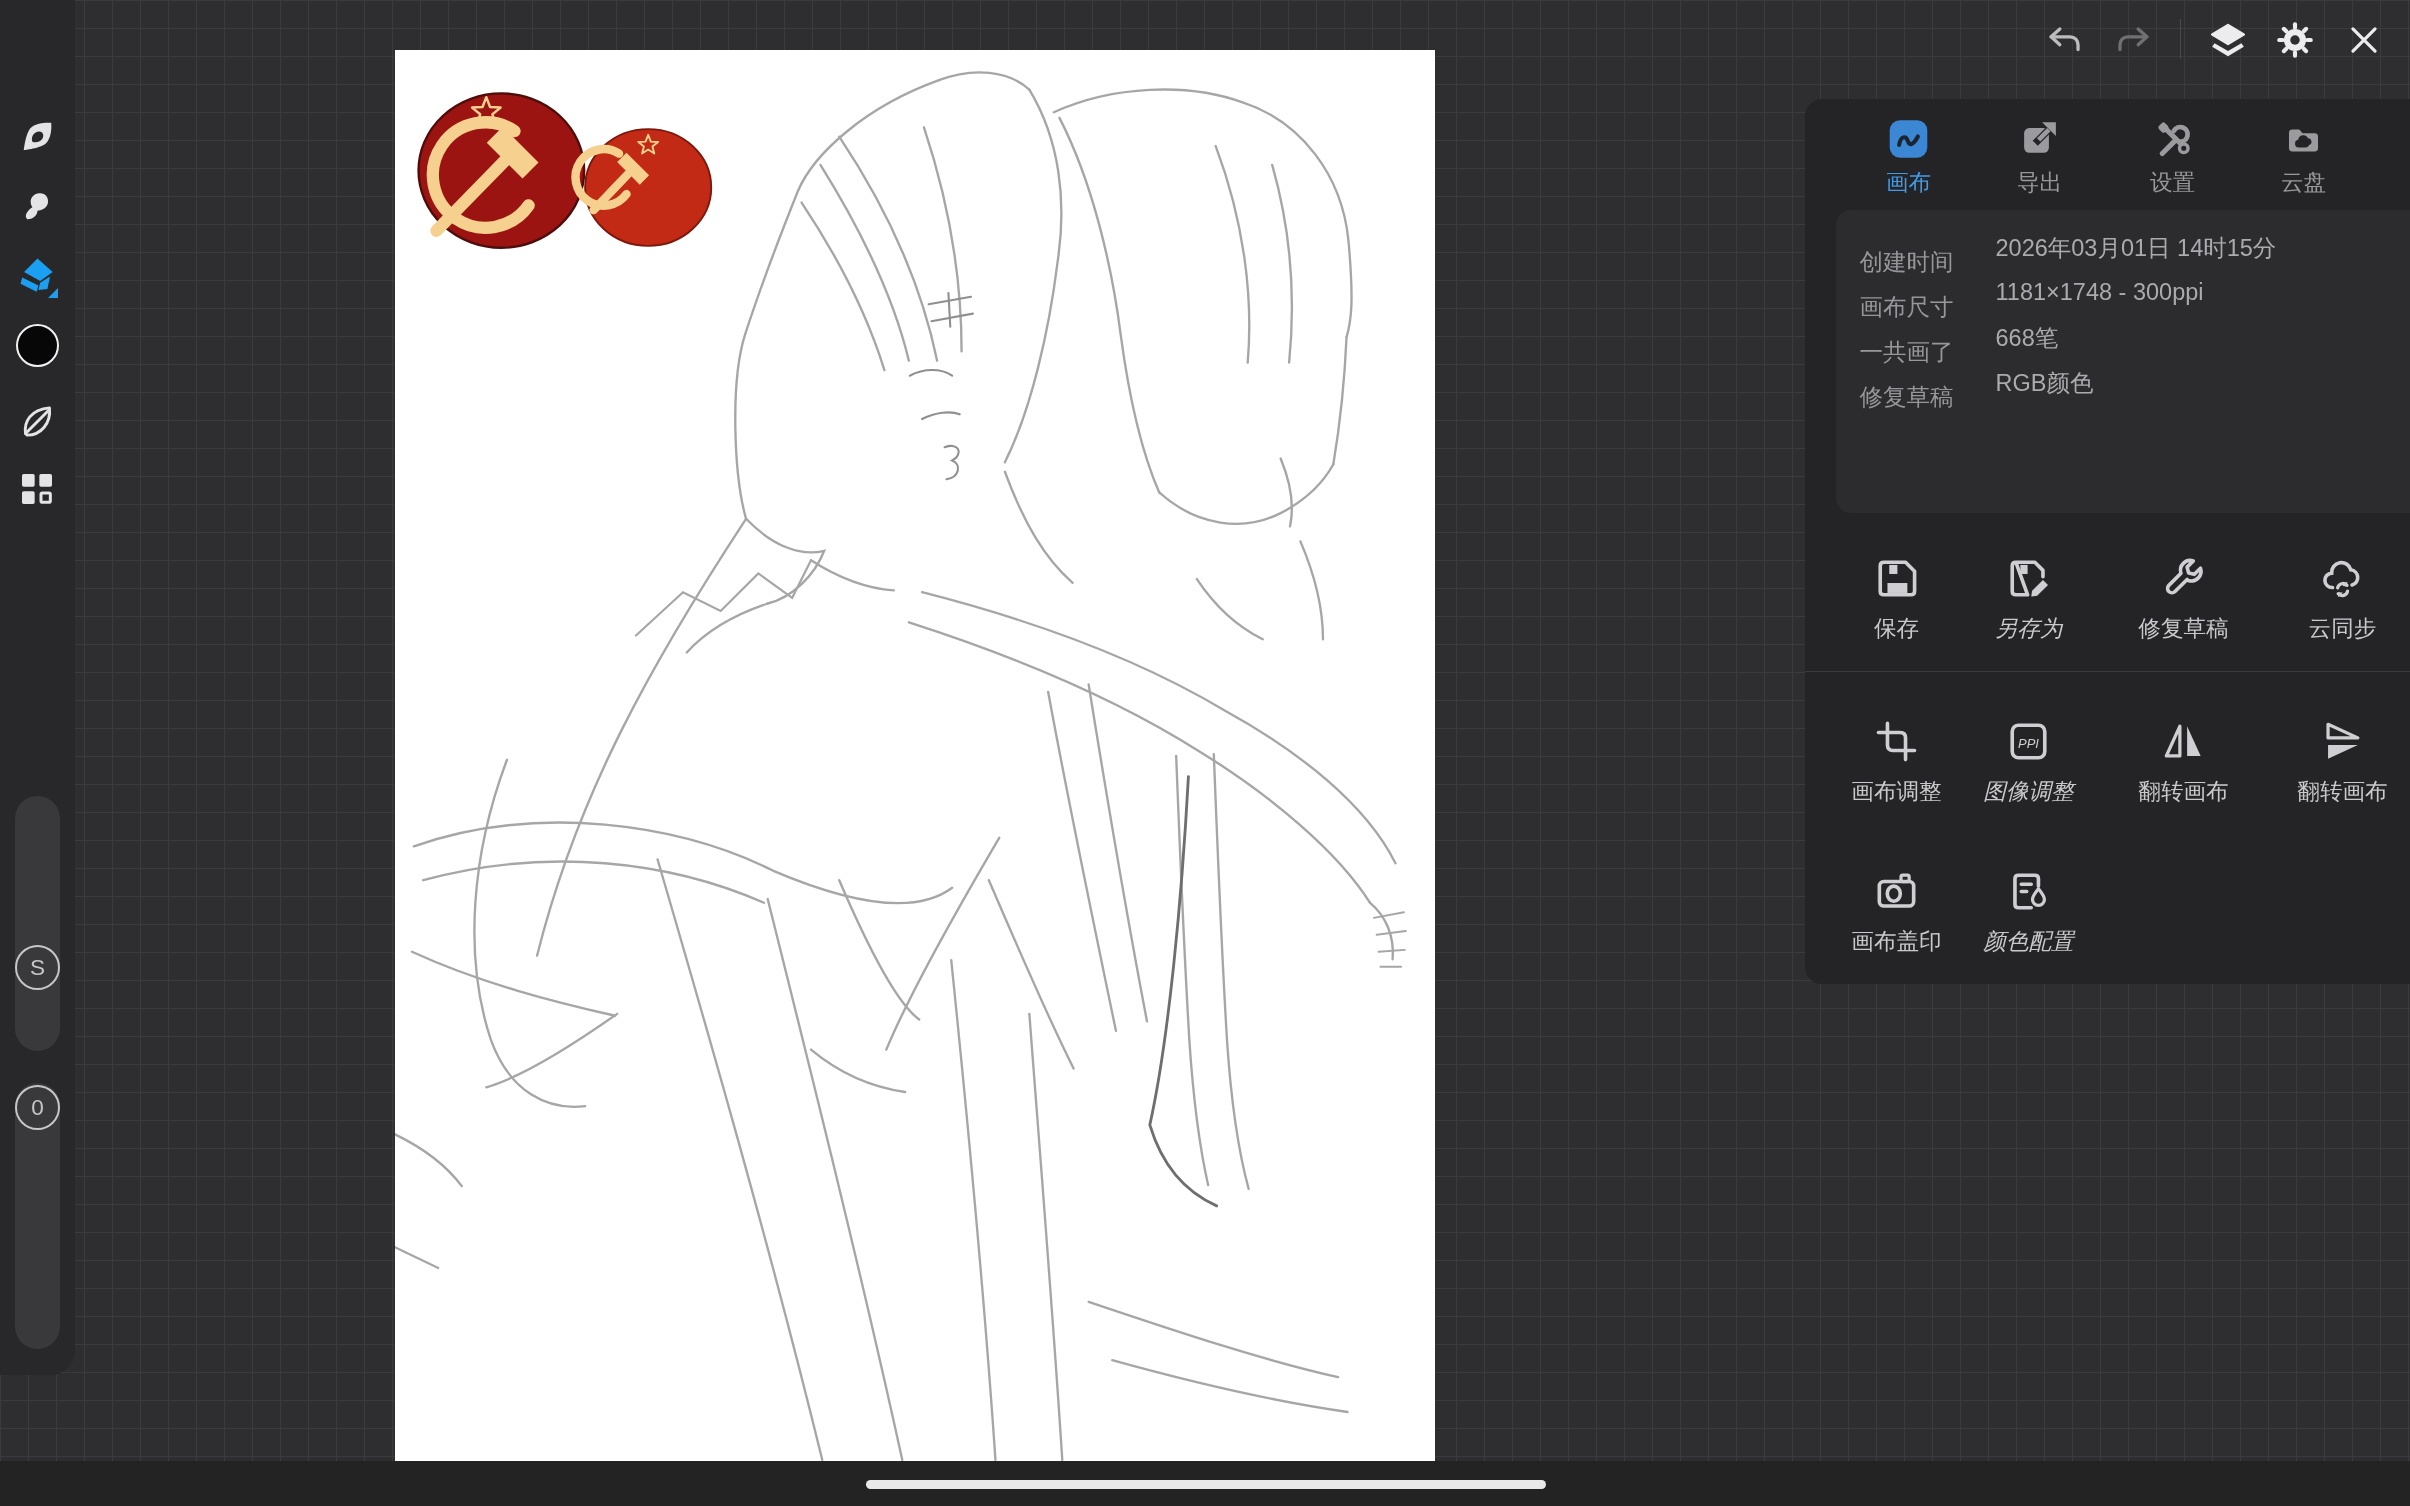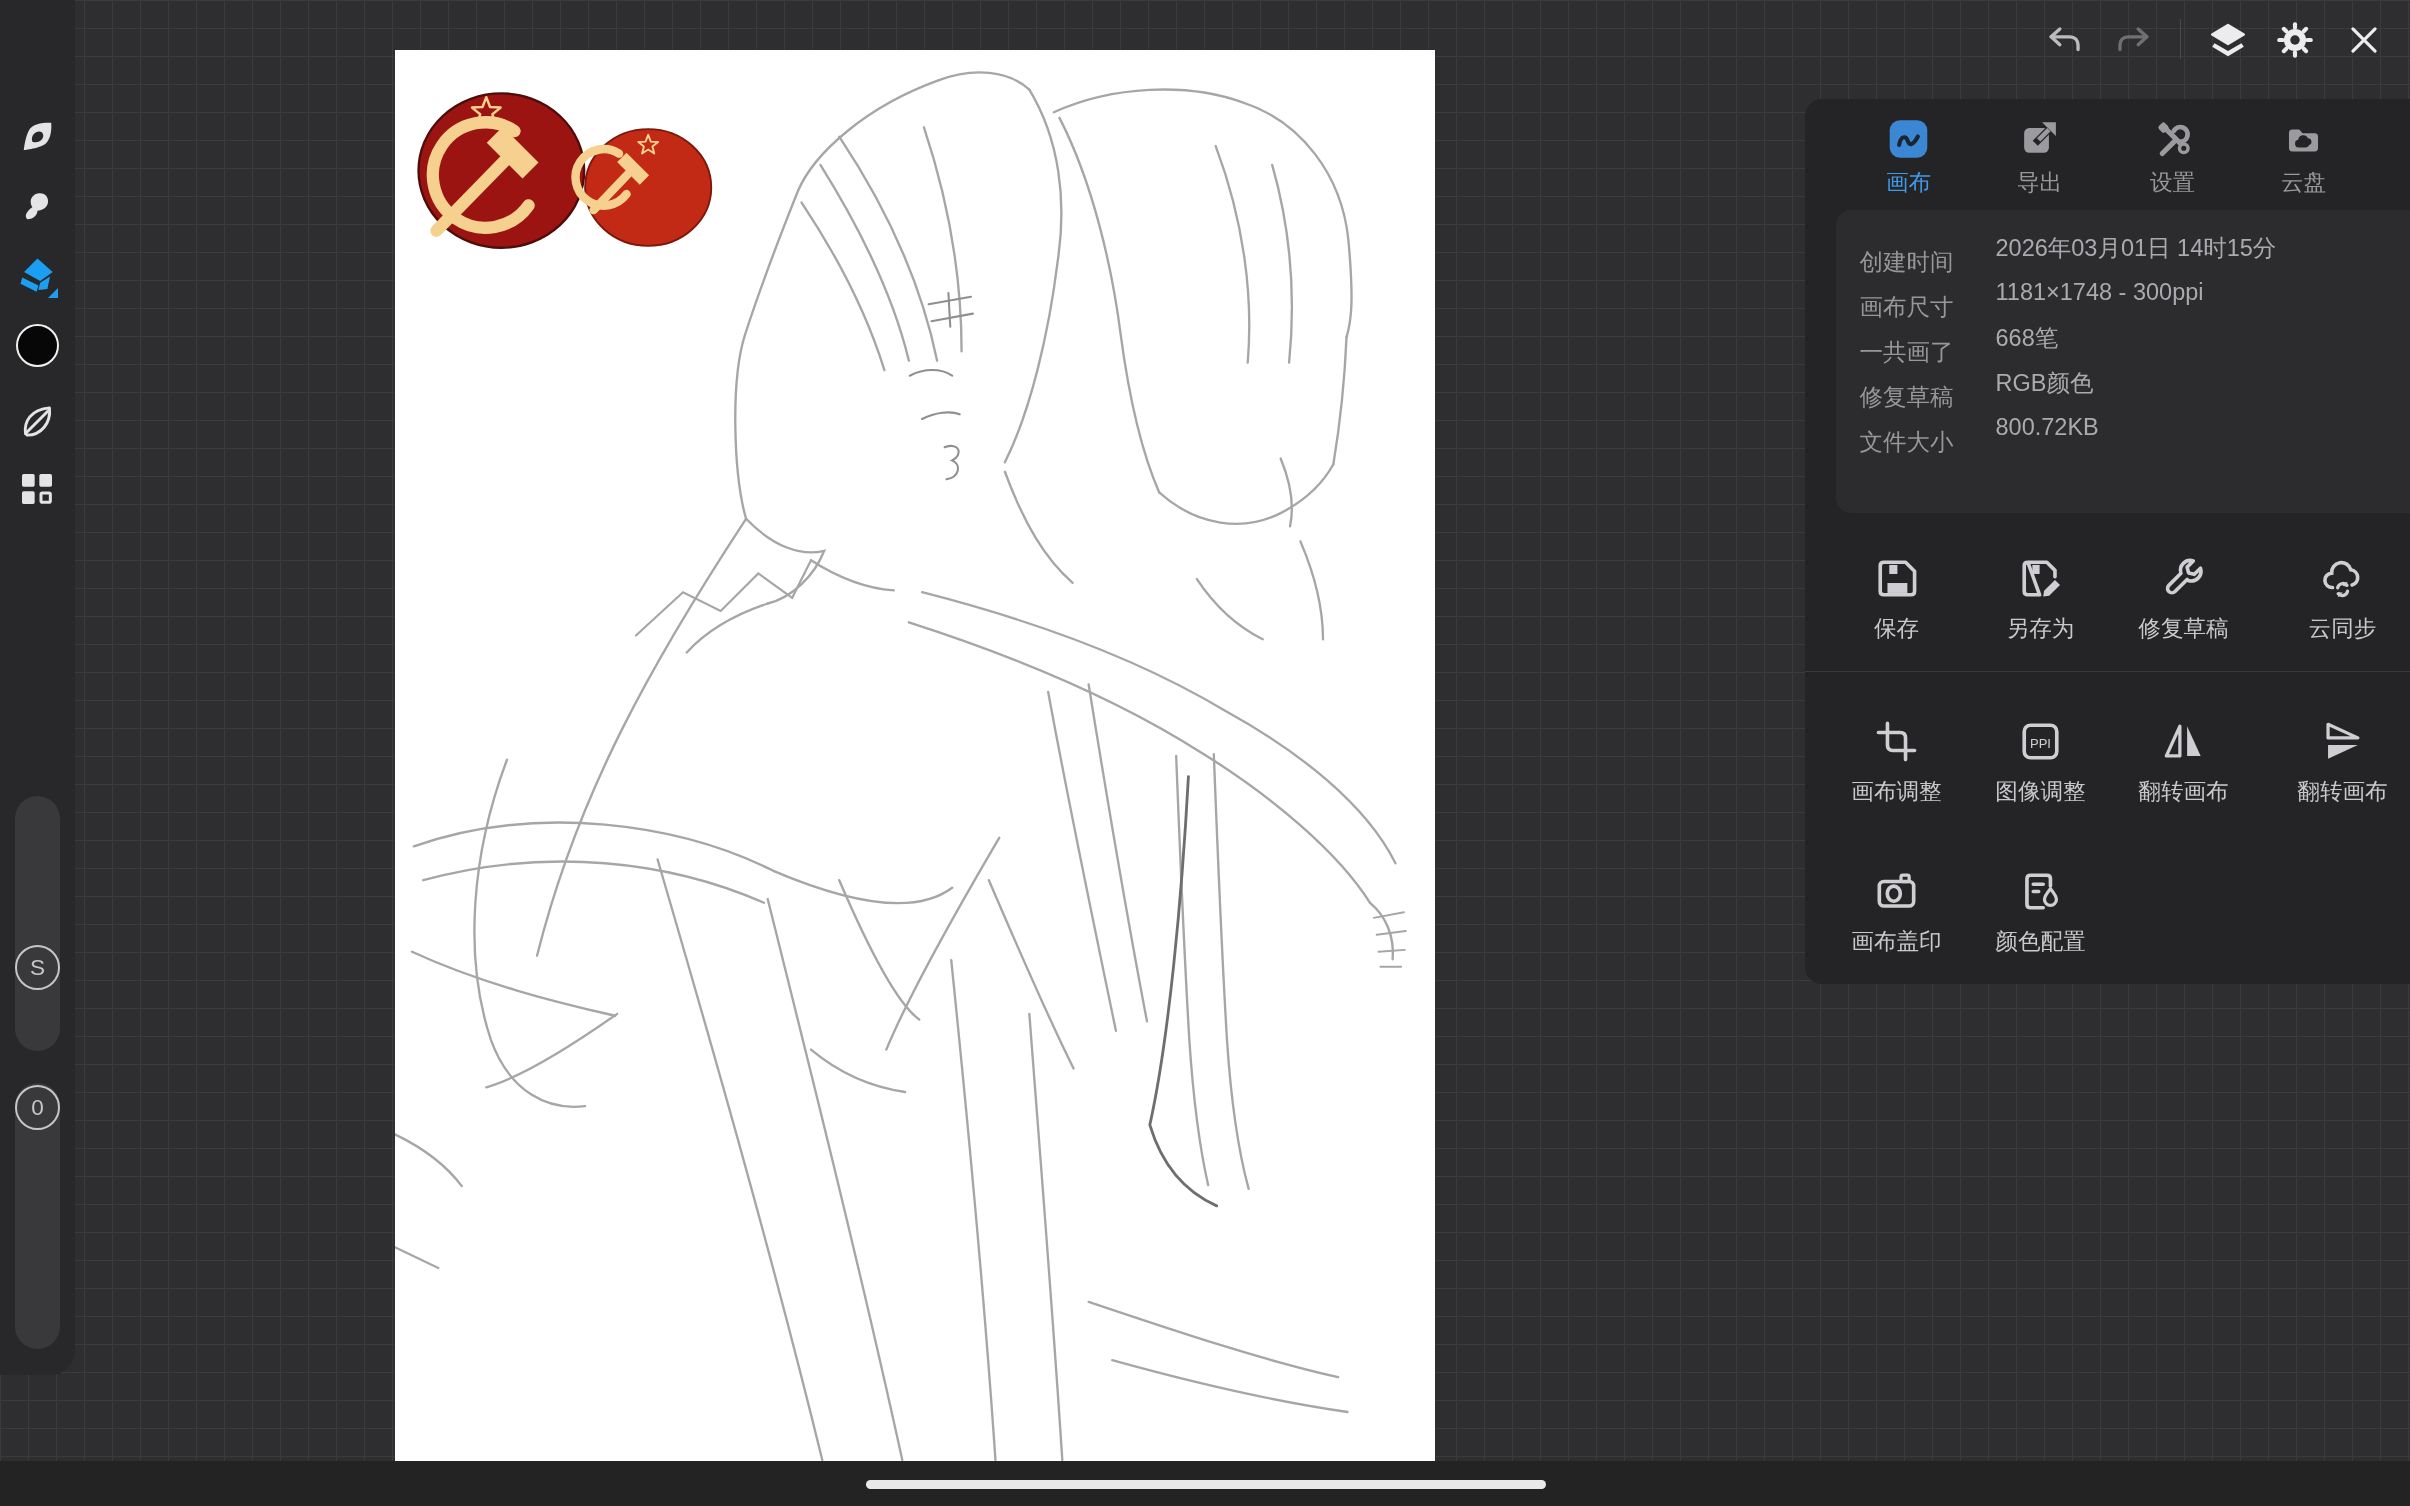--- a/index.html
+++ b/index.html
@@ -37,21 +37,21 @@
   .tab.active .tab-label{color:#3f9ae8;}
   .info-card{position:absolute;left:31px;top:111px;width:574px;height:303px;background:#2c2c2e;border-radius:15px 0 0 15px;padding-top:15px;box-sizing:border-box;}
   .info-row{height:45px;display:flex;align-items:center;padding-left:23.5px;}
   .info-label{width:136px;font-size:23.5px;color:#97979b;margin-top:28px;}
   .info-value{font-size:23.5px;color:#abababf2;color:#ababaf;}
   .action-btn{position:absolute;width:151px;display:flex;flex-direction:column;align-items:center;}
   .action-btn .a-icon{width:51px;height:51px;display:flex;align-items:center;justify-content:center;}
   .action-btn .a-label{margin-top:9.4px;font-size:22.6px;color:#c9c9cd;white-space:nowrap;}
   .panel-divider{position:absolute;left:0;top:572px;width:605px;height:0.9px;background:#3a3a3d;}
   .r1{top:454px;} .r2{top:617px;} .r3{top:767px;}
-  .c0{left:16px;} .c1{left:160px;} .c2{left:303px;} .c3{left:462px;font-family:Liberation Serif, serif;}
+  .c0{left:16px;} .c1{left:148px;font-style:italic;} .c2{left:303px;} .c3{left:462px;font-family:Liberation Serif, serif;}
 </style>
 </head>
 <body>
 
 <div class="screen">
 
   <div class="canvas">
     <svg width="1040" height="1411" viewBox="0 0 1105 1499">
       <g fill="none" stroke="#a6a6a6" stroke-width="2.5" stroke-linecap="round">
 
@@ -295,24 +295,20 @@
         <span class="info-value">1181×1748 - 300ppi</span>
       </div>
       <div class="info-row">
         <span class="info-label">一共画了</span>
         <span class="info-value">668笔</span>
       </div>
       <div class="info-row">
         <span class="info-label">修复草稿</span>
         <span class="info-value">RGB颜色</span>
       </div>
-      <div class="info-row">
-        <span class="info-label">文件大小</span>
-        <span class="info-value">800.72KB</span>
-      </div>
     </div>
 
     <div class="action-btn r1 c0">
       <span class="a-icon">
         <svg width="47" height="47" viewBox="0 0 26 26">
           <path d="M6 4 H18 L23 9 V20 Q23 22 21 22 H6 Q4 22 4 20 V6 Q4 4 6 4 Z" fill="none" stroke="#cfcfd3" stroke-width="2" stroke-linejoin="round"></path>
           <rect x="9" y="5.5" width="4.5" height="5" fill="#cfcfd3"></rect>
           <rect x="8" y="15.5" width="11" height="5.5" fill="#cfcfd3"></rect>
         </svg>
       </span>

